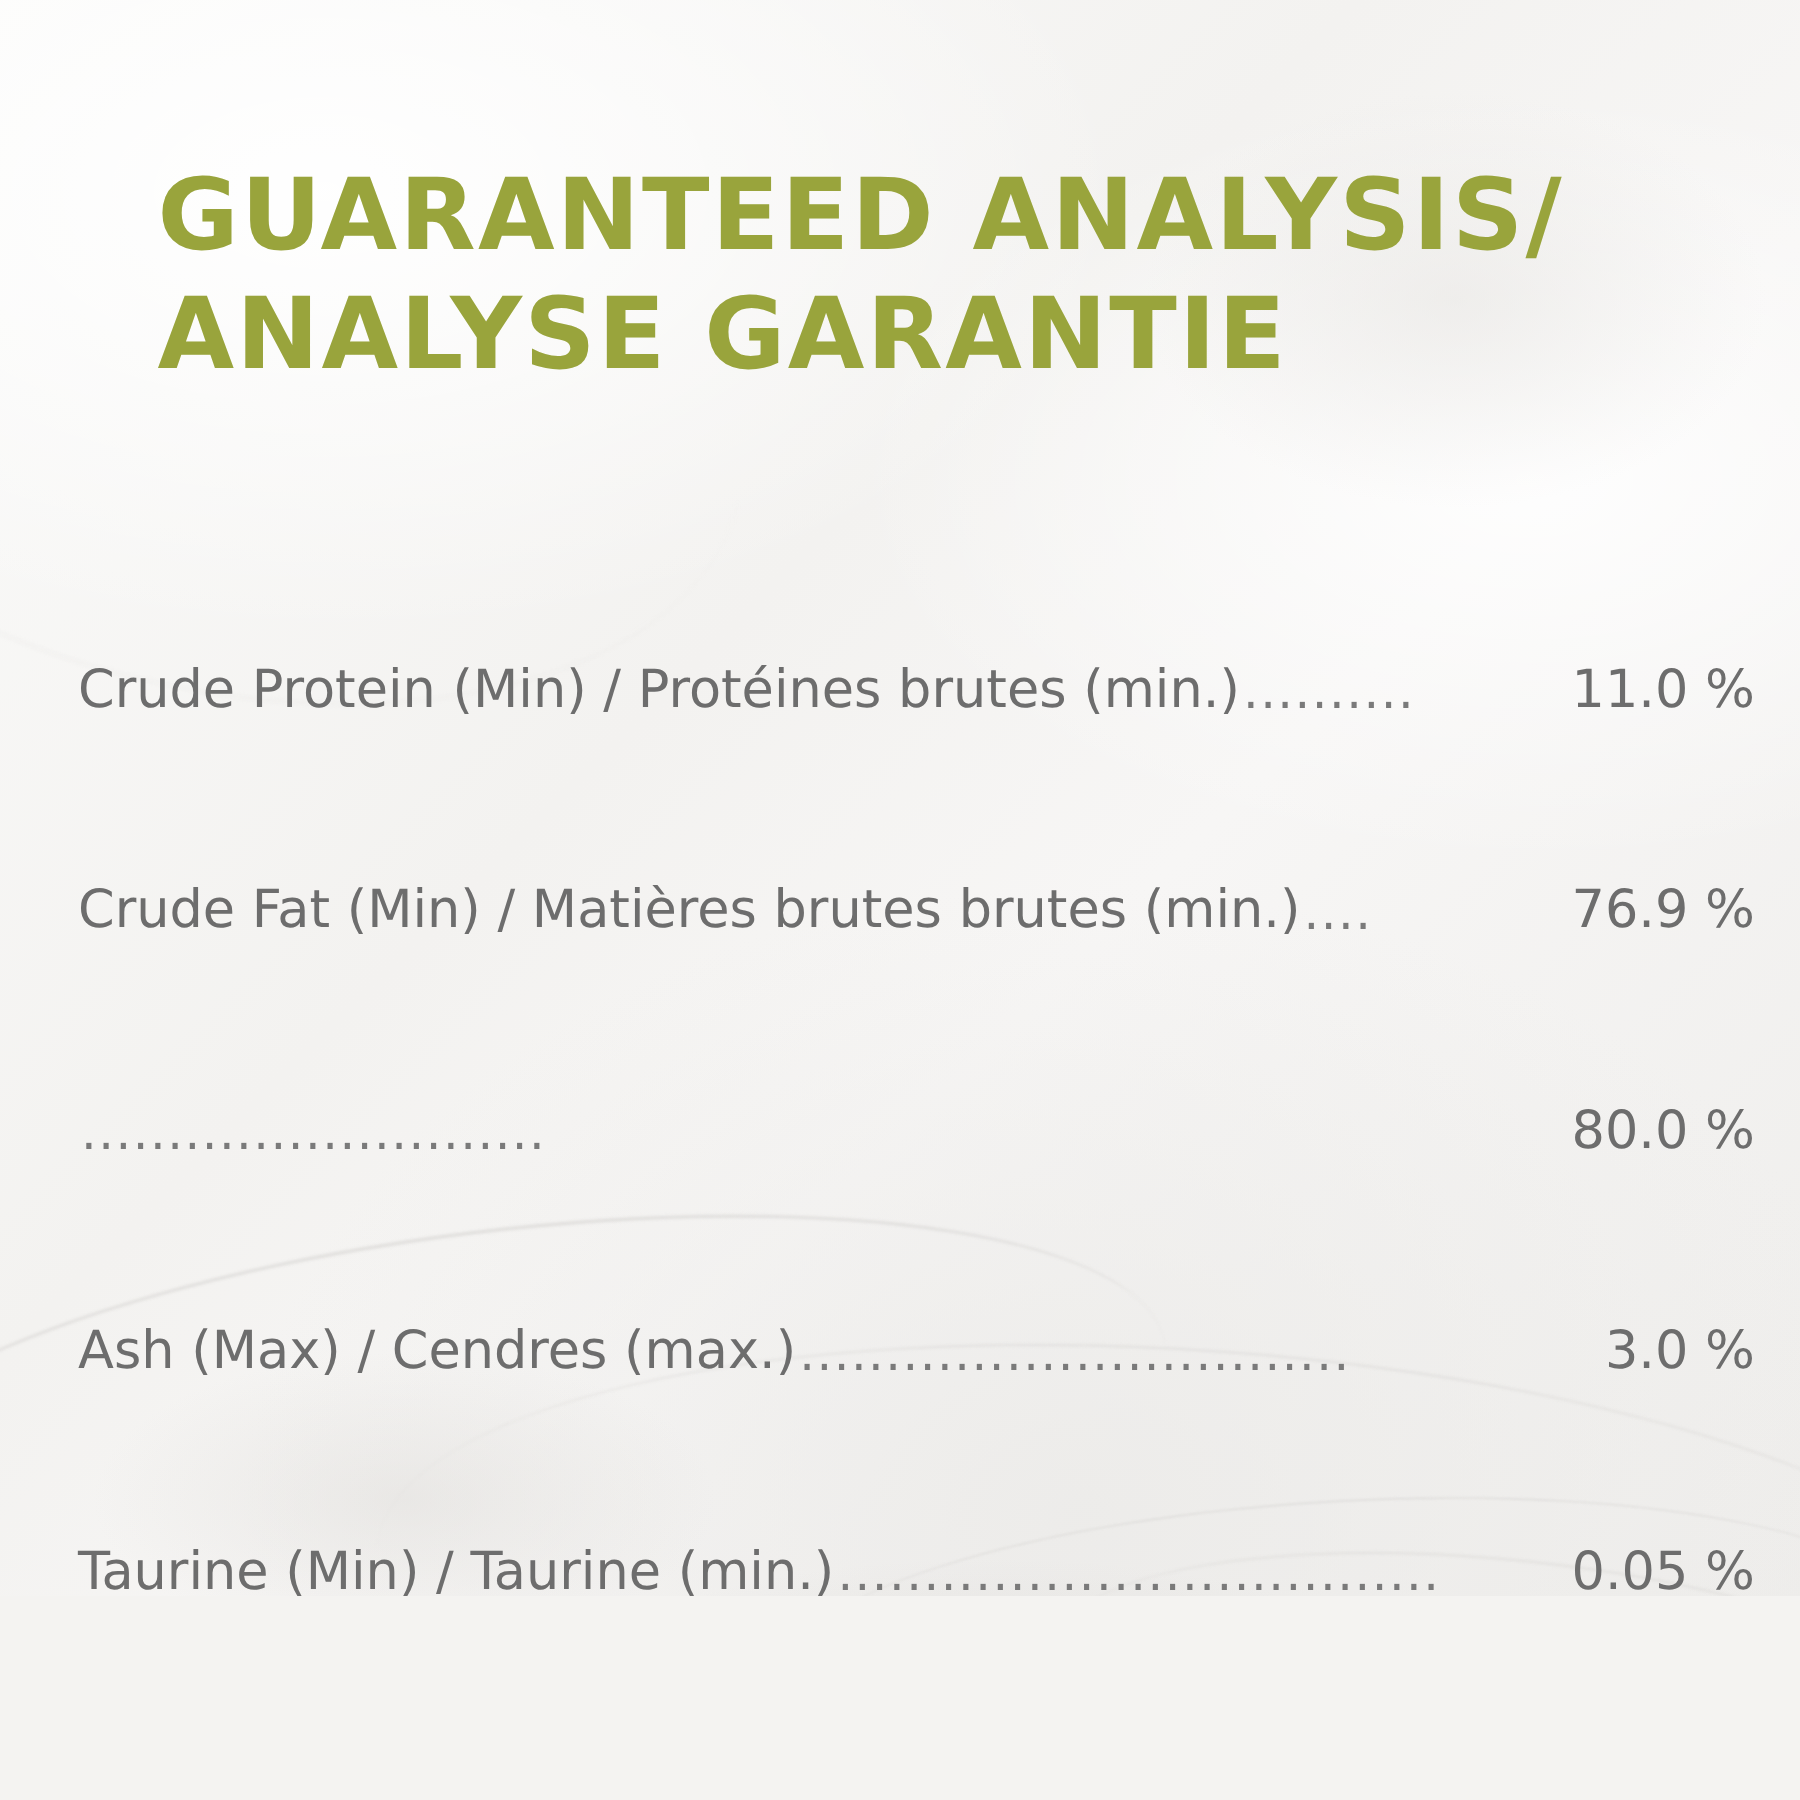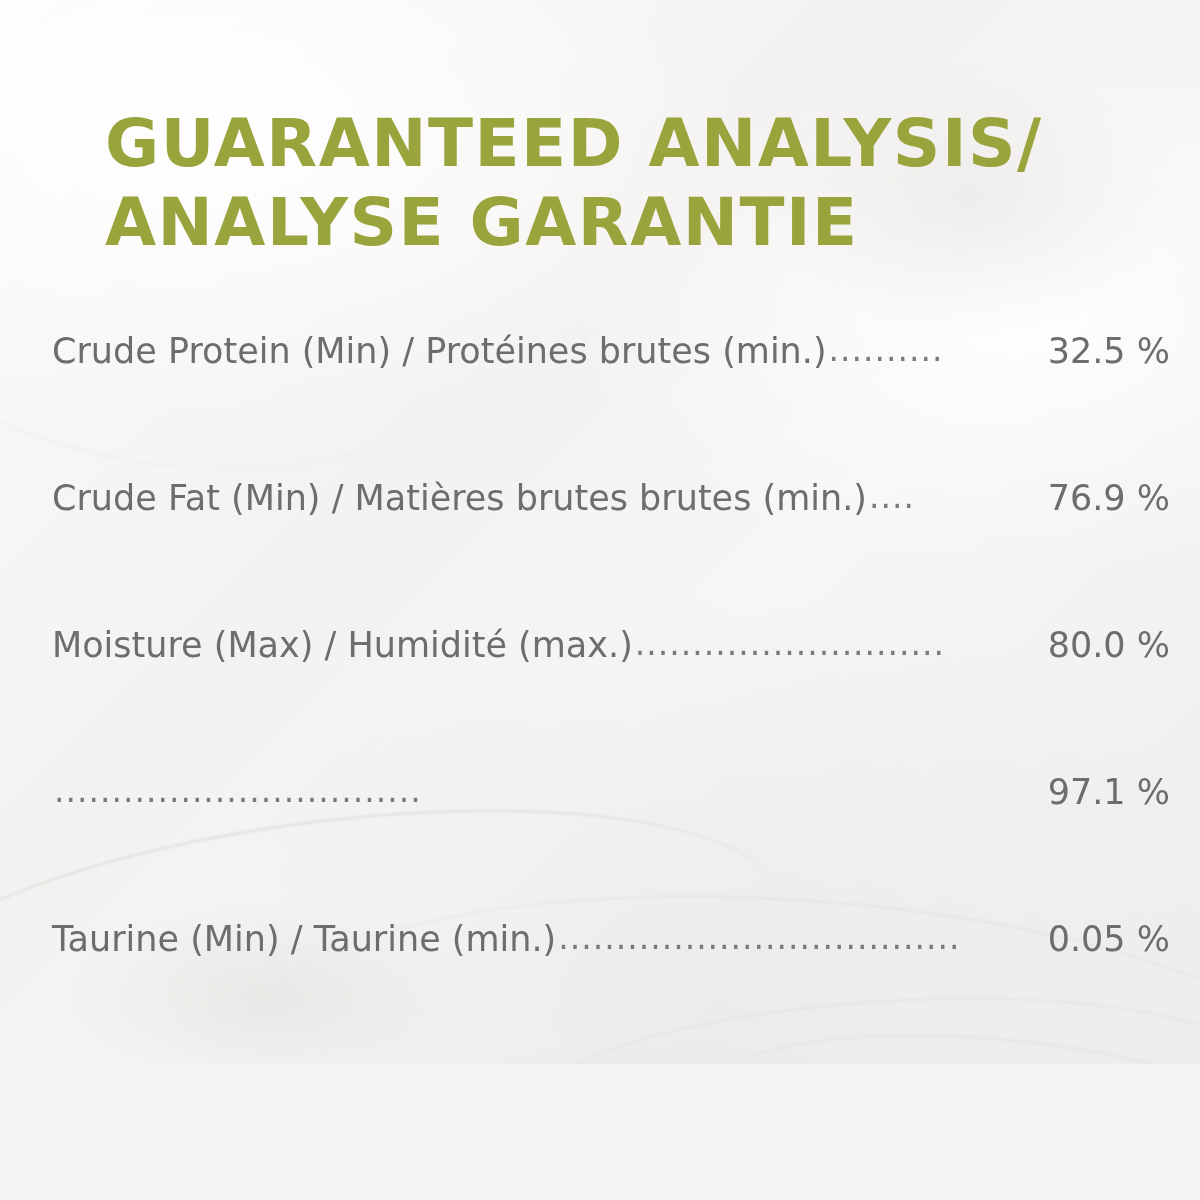--- a/index.html
+++ b/index.html
@@ -95,21 +95,21 @@
   }
 
   .analysis-list {
     margin: 0;
     padding: 70px 30px 0 52px;
     list-style: none;
   }
 
   .row {
     display: flex;
-    align-items: flex-start;
+    align-items: flex-end;
     color: #6d6d6d;
     font-family: "DejaVu Sans", sans-serif;
     font-size: 35px;
     line-height: 1.1;
     height: 147px;
   }
 
   .row .label {
     white-space: nowrap;
     flex: 0 0 auto;
@@ -149,39 +149,39 @@
     <h1 class="title">
       <span class="line">GUARANTEED ANALYSIS/</span>
       <span class="line">ANALYSE GARANTIE</span>
     </h1>
 
     <ul class="analysis-list">
 
       <li class="row">
         <span class="label">Crude Protein (Min) / Protéines brutes (min.)</span>
         <span class="dots">..........</span>
-        <span class="value">32.5 %</span>
+        <span class="value">11.0 %</span>
       </li>
 
       <li class="row">
         <span class="label">Crude Fat (Min) / Matières brutes brutes (min.)</span>
         <span class="dots">....</span>
         <span class="value">76.9 %</span>
       </li>
 
 
       <li class="row">
-        <span class="label">Moisture (Max) / Humidité (max.)</span>
         <span class="dots">...........................</span>
         <span class="value">80.0 %</span>
       </li>
 
       <li class="row">
+        <span class="label">Ash (Max) / Cendres (max.)</span>
         <span class="dots">................................</span>
-        <span class="value">97.1 %</span>
+        <span class="value">3.0 %</span>
       </li>
 
       <li class="row">
         <span class="label">Taurine (Min) / Taurine (min.)</span>
         <span class="dots">...................................</span>
         <span class="value">0.05 %</span>
       </li>
 
     </ul>
 

